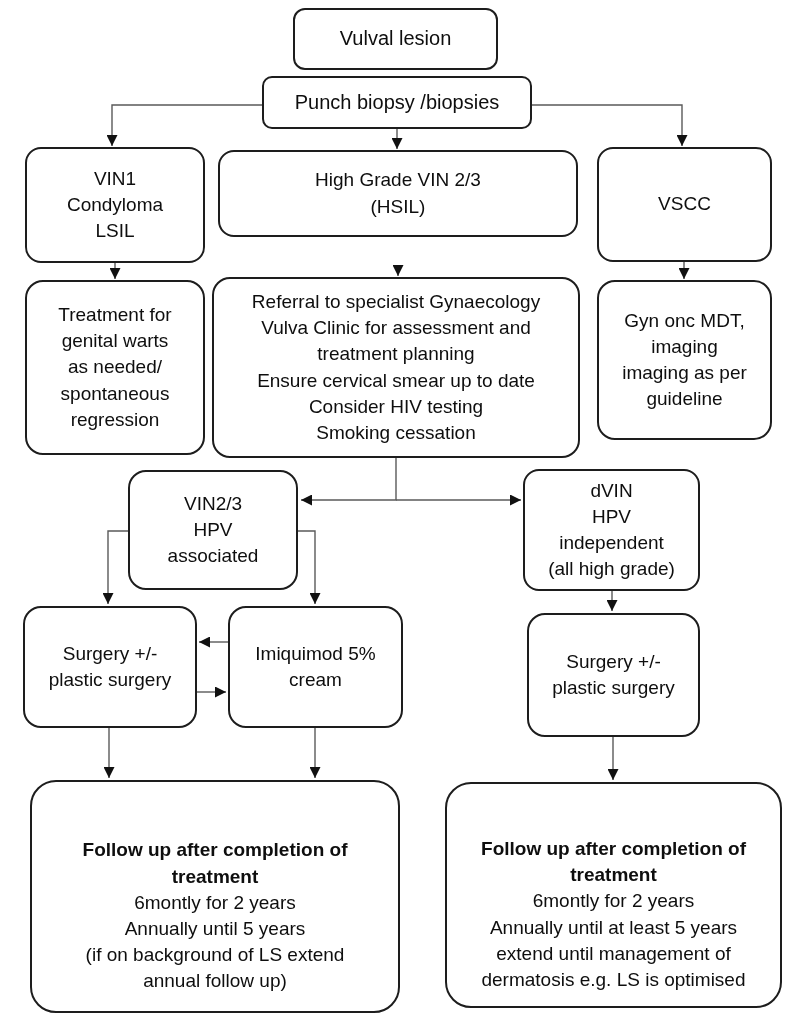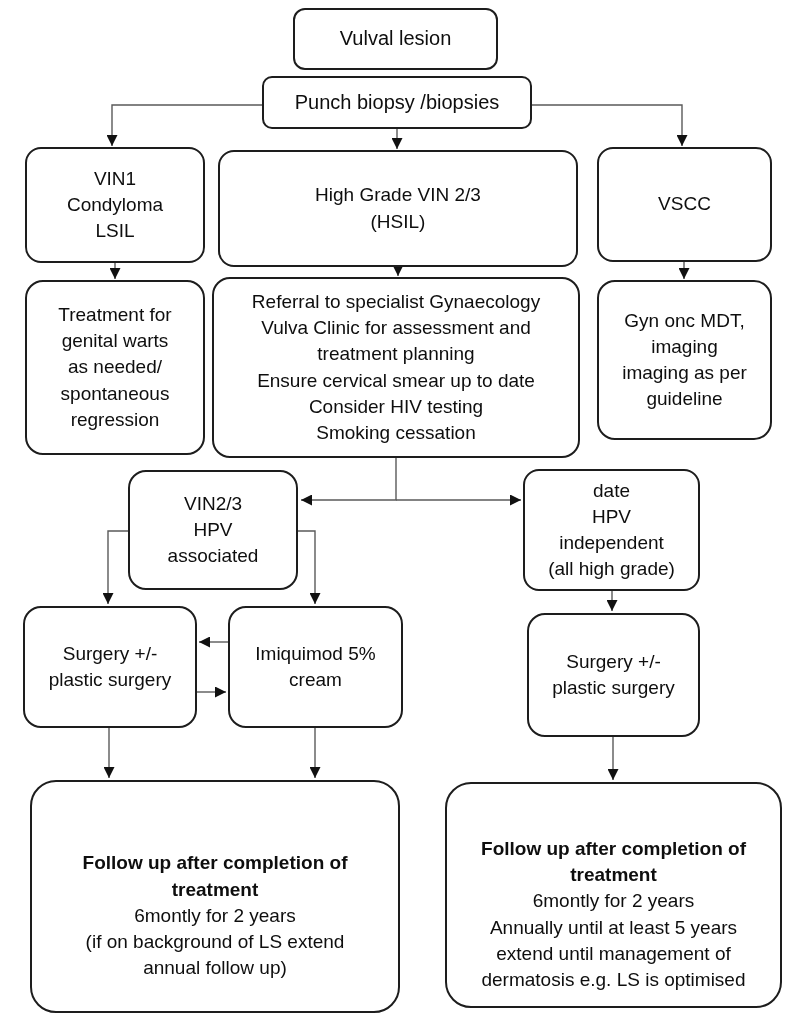--- a/index.html
+++ b/index.html
@@ -90,21 +90,21 @@
   <div class="box r10 fs20" style="left:262px;top:76px;width:270px;height:53px">
     <span class="ln">Punch biopsy /biopsies</span>
   </div>
 
   <div class="box r16" style="left:25px;top:147px;width:180px;height:116px">
     <span class="ln">VIN1</span>
     <span class="ln">Condyloma</span>
     <span class="ln">LSIL</span>
   </div>
 
-  <div class="box r16" style="left:218px;top:150px;width:360px;height:117px">
+  <div class="box r16" style="left:218px;top:150px;width:360px;height:87px">
     <span class="ln">High Grade VIN 2/3</span>
     <span class="ln">(HSIL)</span>
   </div>
 
   <div class="box r16" style="left:597px;top:147px;width:175px;height:115px">
     <span class="ln">VSCC</span>
   </div>
 
   <div class="box r18" style="left:25px;top:280px;width:180px;height:175px">
     <span class="ln">Treatment for</span>
@@ -130,21 +130,21 @@
     <span class="ln">guideline</span>
   </div>
 
   <div class="box r18" style="left:128px;top:470px;width:170px;height:120px">
     <span class="ln">VIN2/3</span>
     <span class="ln">HPV</span>
     <span class="ln">associated</span>
   </div>
 
   <div class="box r16" style="left:523px;top:469px;width:177px;height:122px">
-    <span class="ln">date</span>
+    <span class="ln">dVIN</span>
     <span class="ln">HPV</span>
     <span class="ln">independent</span>
     <span class="ln">(all high grade)</span>
   </div>
 
   <div class="box r18" style="left:23px;top:606px;width:174px;height:122px">
     <span class="ln">Surgery +/-</span>
     <span class="ln">plastic surgery</span>
   </div>
 
@@ -154,20 +154,21 @@
   </div>
 
   <div class="box r18" style="left:527px;top:613px;width:173px;height:124px">
     <span class="ln">Surgery +/-</span>
     <span class="ln">plastic surgery</span>
   </div>
 
   <div class="box r26" style="left:30px;top:780px;width:370px;height:233px">
     <span class="ttl">Follow up after completion of treatment</span>
     <span class="ln">6montly for 2 years</span>
+    <span class="ln">Annually until 5 years</span>
     <span class="ln">(if on background of LS extend</span>
     <span class="ln">annual follow up)</span>
   </div>
 
   <div class="box r26" style="left:445px;top:782px;width:337px;height:226px">
     <span class="ttl">Follow up after completion of treatment</span>
     <span class="ln">6montly for 2 years</span>
     <span class="ln">Annually until at least 5 years</span>
     <span class="ln">extend until management of</span>
     <span class="ln">dermatosis e.g. LS is optimised</span>

